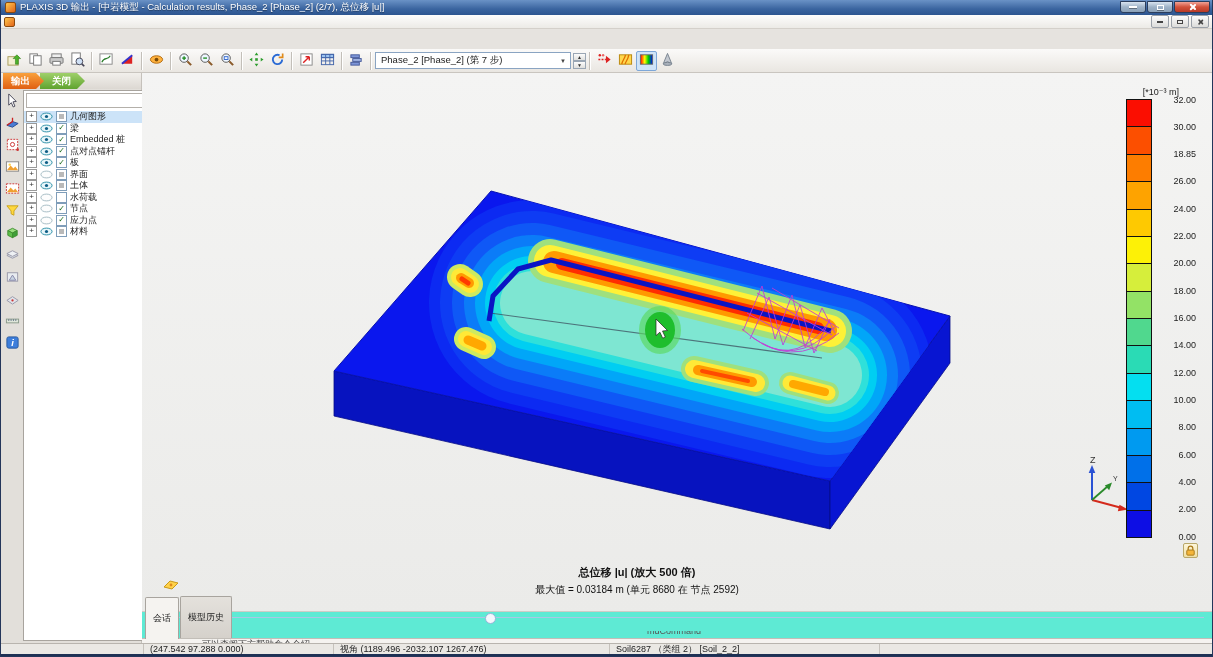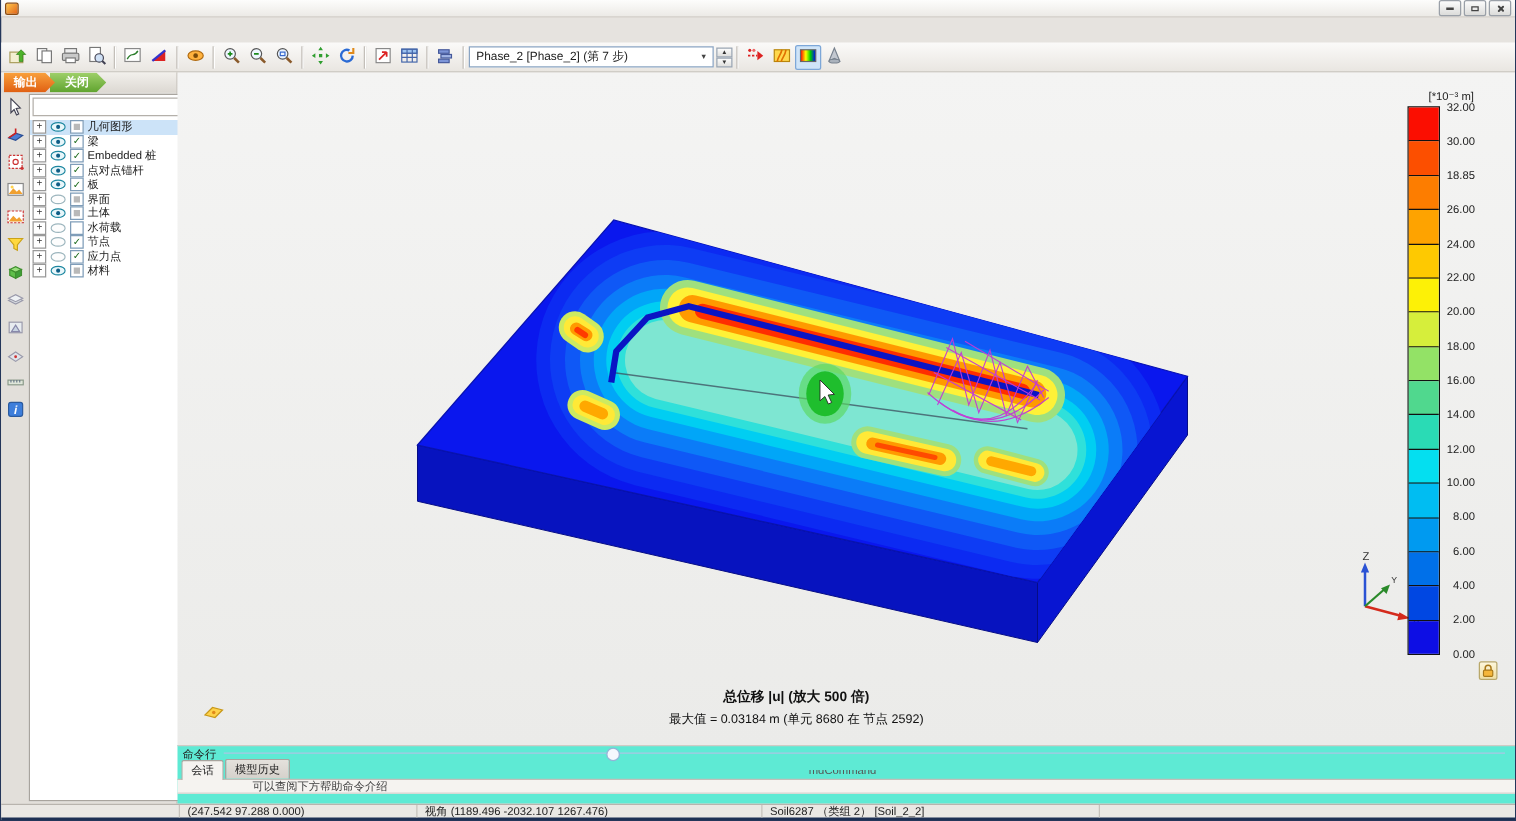--- a/index.html
+++ b/index.html
@@ -75,33 +75,33 @@
   .scene{position:absolute;left:0;top:0;}
   .caption{position:absolute;left:0;right:80px;bottom:14px;text-align:center;color:#111;}
   .caption .l1{font-size:11px;font-weight:bold;}
   .caption .l2{font-size:10px;margin-top:3px;}
   .legend{position:absolute;top:14px;right:14px;width:72px;}
   .legend-unit{font-size:9px;text-align:center;color:#222;padding-right:2px;margin-bottom:2px;}
   .legend-row{display:flex;}
   .legend-bands{width:24px;height:437px;border:1px solid #111;display:flex;flex-direction:column;}
   .lband{flex:1;border-bottom:1px solid #111;} .lband:last-child{border-bottom:none;}
   .legend-ticks{position:relative;flex:1;}
-  .ltick{position:absolute;right:18px;font-size:9px;color:#222;white-space:nowrap;text-align:center;}
+  .ltick{position:absolute;right:2px;font-size:9px;color:#222;white-space:nowrap;text-align:center;}
   .lock-btn{margin-top:5px;float:right;width:15px;height:15px;border:1px solid #b9a86a;border-radius:2px;
     background:linear-gradient(#fdf6da,#f0dfa2);display:flex;align-items:center;justify-content:center;padding:0;}
   .legend-toggle{position:absolute;left:20px;bottom:19px;}
   .triad{position:absolute;left:930px;top:383px;}
   
   .command-panel{flex:1;background:#5eead4;border-top:1px solid #cfcbc5;display:flex;flex-direction:column;font-size:9px;color:#222;}
   .cmdline-row{height:12px;display:flex;align-items:center;padding-left:4px;}
   .cmd-slider{flex:1;position:relative;height:12px;margin:0 8px 0 6px;}
   .cmd-slider .track{position:absolute;left:0;right:0;top:5px;height:1px;background:#aac6e4;}
   .cmd-knob{position:absolute;left:306px;top:1px;width:9px;height:9px;border-radius:50%;border:1px solid #93b4d7;background:#f4f8fd;}
   .ctabs-row{height:14px;display:flex;align-items:flex-end;padding-left:3px;border-bottom:1px solid #c2beb8;position:relative;}
-  .ctab{padding:1px 7px;border:1px solid #a8a49e;border-bottom:none;background:linear-gradient(#e4e1dc,#d5d1cb);
+  .ctab{padding:14px 7px;border:1px solid #a8a49e;border-bottom:none;background:linear-gradient(#e4e1dc,#d5d1cb);
     margin-right:1px;border-radius:2px 2px 0 0;}
   .ctab.active{background:#f5f3f0;position:relative;top:1px;}
   .cmd-overlay{position:absolute;left:505px;bottom:0;height:7px;overflow:hidden;color:#555;}
   .cmd-overlay span{display:block;margin-top:-5px;font-size:9px;}
   .session{height:10px;background:#f5f3f0;overflow:hidden;padding-left:60px;line-height:11px;color:#444;border-bottom:1px solid #d8d4cf;}
   .cmd-row{flex:1;display:flex;align-items:center;padding:1px 3px 2px 4px;}
   .cmd-label{width:48px;}
   .cmd-input{flex:1;height:13px;border:1px solid #98a4b2;font-size:9px;padding:0 3px;background:#fff;}
   .run-btn{width:14px;height:14px;margin-left:2px;border:1px solid #8aa48a;border-radius:2px;
     background:linear-gradient(#f2fbf2,#cfe8cf);color:#2d9e2d;font-size:8px;line-height:1;padding:0;}
@@ -110,20 +110,38 @@
     border-top:1px solid #b8b4ae;border-bottom:2px solid #1d3054;font-size:9px;color:#222;box-sizing:border-box;}
   .scell{height:100%;display:flex;align-items:center;padding-left:6px;border-right:1px solid #c6c2bc;
     white-space:nowrap;overflow:hidden;box-sizing:border-box;}
   .scell:last-child{flex:1;border-right:none;}
 </style>
 </head>
 <body>
 
 <div class="window">
 
+  <div class="titlebar">
+    <span class="app-icon"></span>
+    <span class="title">PLAXIS 3D 输出 - [中岩模型 - Calculation results, Phase_2 [Phase_2] (2/7), 总位移 |u|]</span>
+    <span class="winbtns">
+      <span class="wbtn">
+          <span class="glyph-min"></span>
+        </span>
+      <span class="wbtn">
+          <span class="glyph-max"></span>
+        </span>
+      <span class="wbtn close">
+          <span class="glyph-x">
+            <i></i>
+            <b></b>
+          </span>
+        </span>
+    </span>
+  </div>
 
   <div class="menubar">
     <span class="app-icon"></span>
     <span class="mdi-btns">
       <span class="mdi-btn">
           <span class="glyph-min"></span>
         </span>
       <span class="mdi-btn">
           <span class="glyph-max"></span>
         </span>

